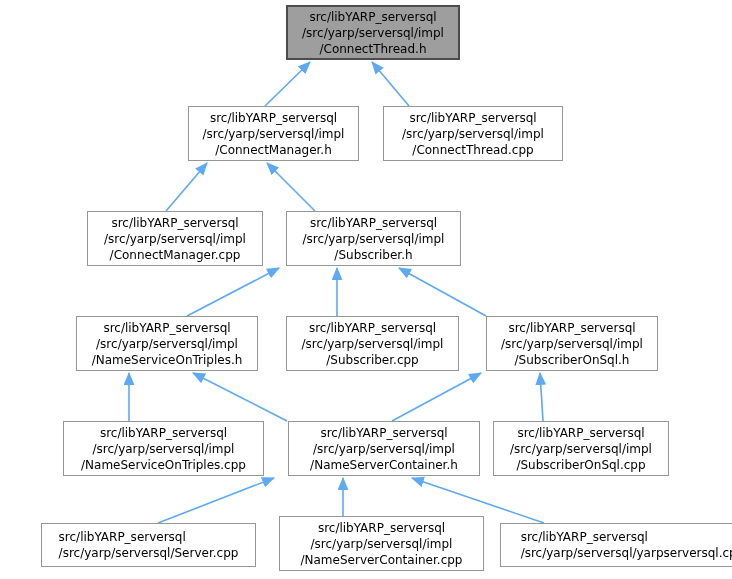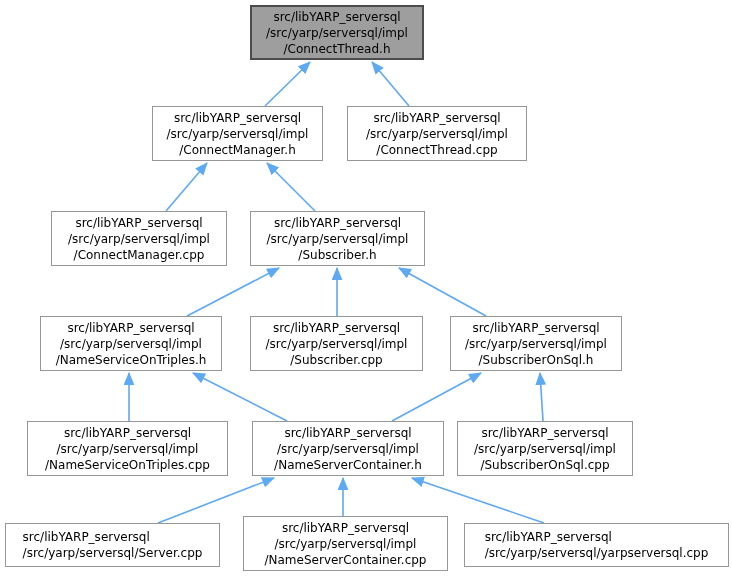--- a/index.html
+++ b/index.html
@@ -21,20 +21,21 @@
     box-sizing: border-box;
     background: #ffffff;
     border: 1.4px solid #969696;
     color: #000000;
     font-size: 12px;
     line-height: 16px;
     display: flex;
     align-items: center;
     justify-content: center;
     cursor: pointer;
+    margin-left: 36px;
   }
   .node span {
     white-space: pre-line;
     text-align: center;
     display: block;
   }
   .node.align-left span { text-align: left; }
   .node.highlight {
     background: #9e9e9e;
     border: 2px solid #4c4c4c;

